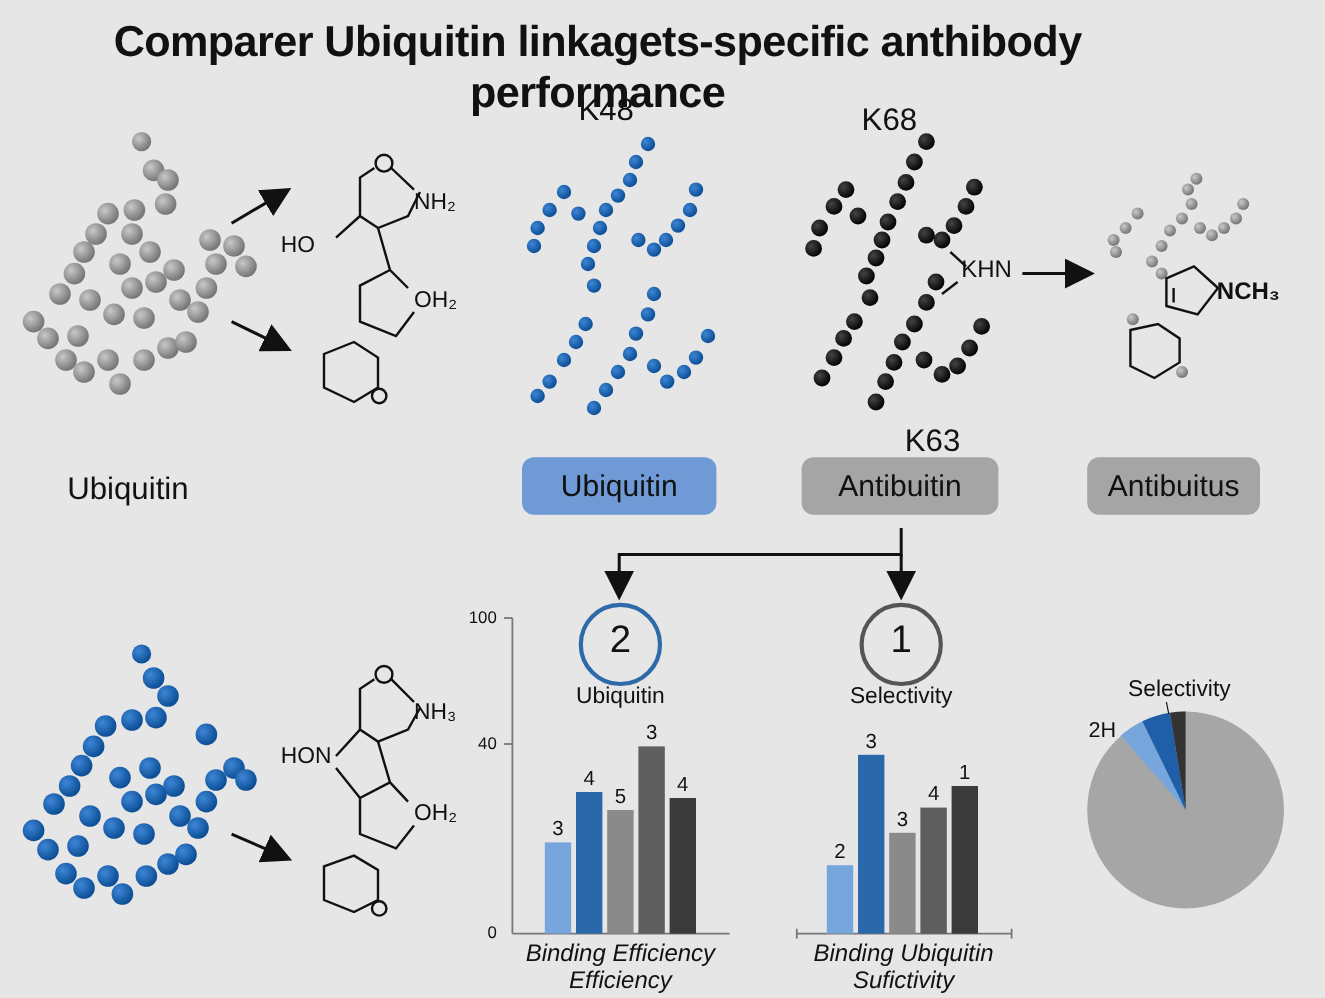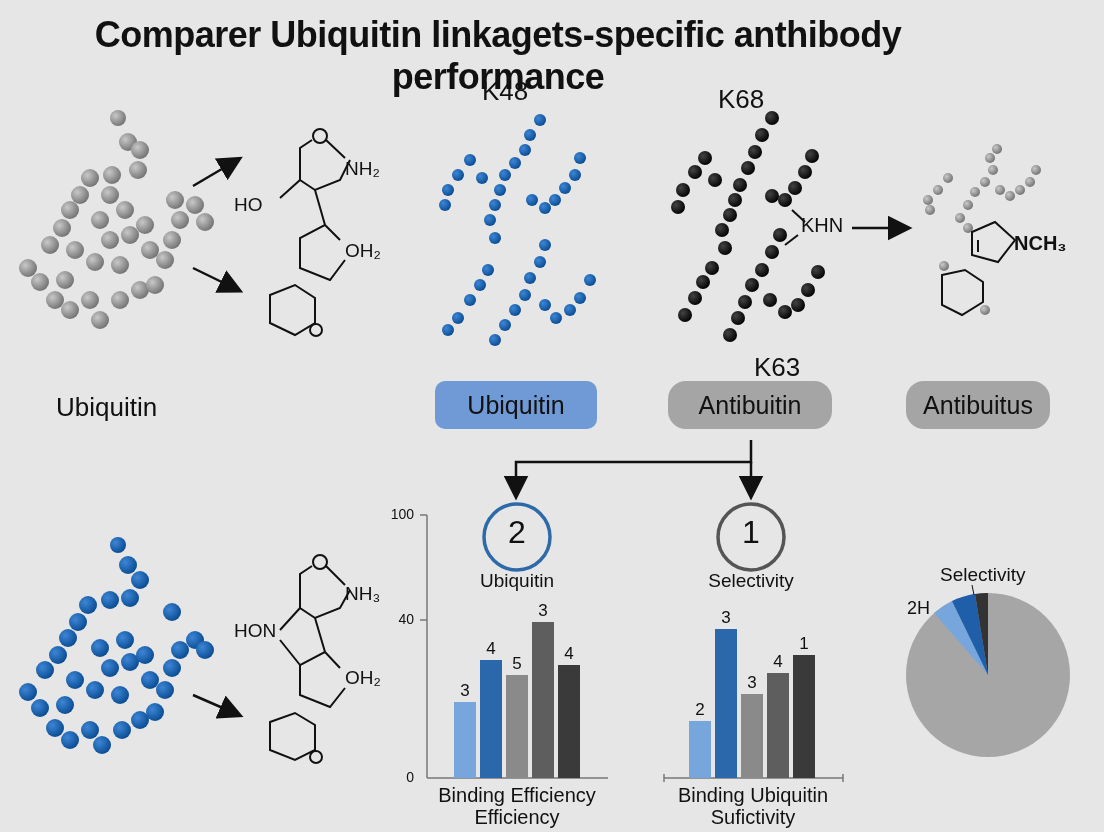--- a/index.html
+++ b/index.html
@@ -4,25 +4,25 @@
 <style>
   html, body { margin:0; padding:0; }
   body { width:1104px; height:832px; background:#e6e6e6; position:relative; overflow:hidden;
          font-family:"Liberation Sans", "DejaVu Sans", sans-serif; color:#111; }
   .abs { position:absolute; }
   .title { left:0; top:14px; width:996px; text-align:center; font-size:36px; font-weight:bold; letter-spacing:-0.5px; }
   .label { font-size:26px; }
   .klabel { font-size:26px; }
   .pill { border-radius:10px; font-size:25px; text-align:center; line-height:48px; height:48px; }
   .pill-blue { background:#6f9ad6; }
-  .pill-gray { background:#a5a5a5;border-radius:18px; }
+  .pill-gray { background:#a5a5a5; }
   .chem { font-size:19px; }
   .num { font-size:17px; text-align:center; width:30px; }
   .axis-tick { font-size:14px; text-align:right; width:40px; }
-  .xlab { font-size:20px; text-align:center; line-height:22px; }
+  .xlab { font-size:20px; text-align:center; line-height:22px;font-style:italic; }
   .circle-lbl { font-size:19px; text-align:center; }
   svg { position:absolute; left:0; top:0; }
 </style>
 </head>
 <body>
 
 <div class="abs title">Comparer Ubiquitin linkagets-specific anthibody performance</div>
 
 <svg width="1104" height="832">
   <defs>

